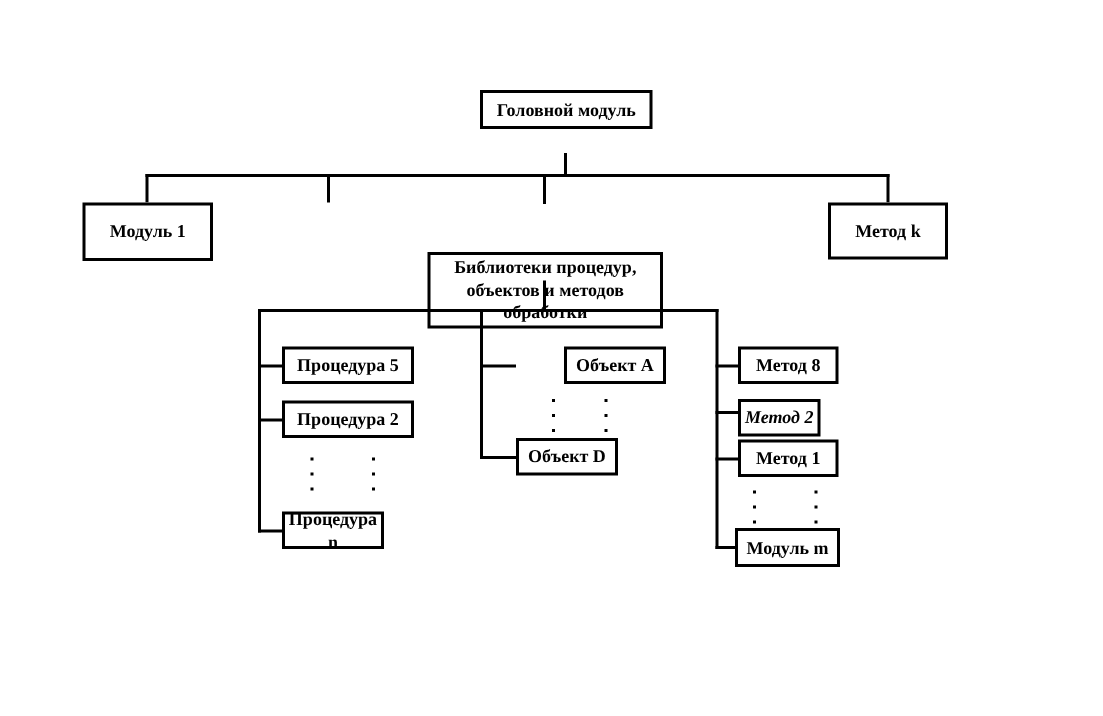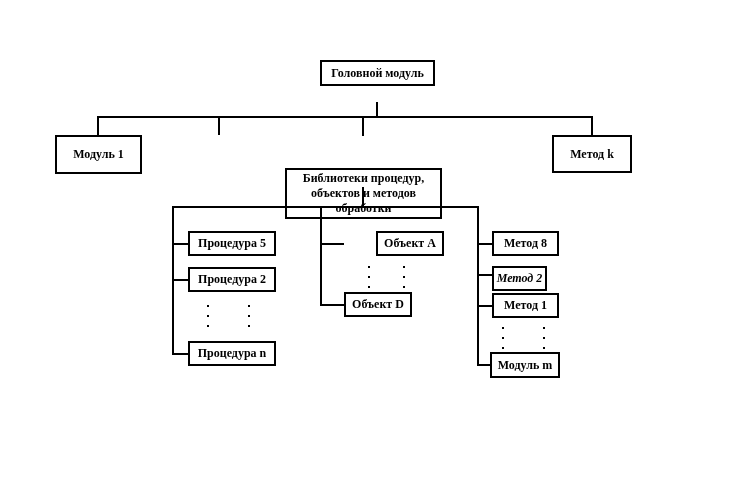--- a/index.html
+++ b/index.html
@@ -63,21 +63,21 @@
 
   <div class="vline" style="left:362px; top:187px; height:21px;"></div>
   <div class="hline" style="left:172px; top:206px; width:307px;"></div>
 
   <div class="vline" style="left:172px; top:206px; height:149px;"></div>
   <div class="hline" style="left:172px; top:243px; width:16px;"></div>
   <div class="hline" style="left:172px; top:279px; width:16px;"></div>
   <div class="hline" style="left:172px; top:353px; width:16px;"></div>
   <div class="box" style="left:188px; top:231px; width:88px; height:25px;">Процедура 5</div>
   <div class="box" style="left:188px; top:267px; width:88px; height:25px;">Процедура 2</div>
-  <div class="box" style="left:188px; top:341px; width:88px; height:25px;">Процедура n</div>
+  <div class="box" style="left:188px; top:341px; width:68px; height:25px;">Процедура n</div>
 
   <div>
     <div class="dot" style="left:207px; top:305px;"></div>
     <div class="dot" style="left:207px; top:315px;"></div>
     <div class="dot" style="left:207px; top:325px;"></div>
     <div class="dot" style="left:248px; top:305px;"></div>
     <div class="dot" style="left:248px; top:315px;"></div>
     <div class="dot" style="left:248px; top:325px;"></div>
   </div>
 

